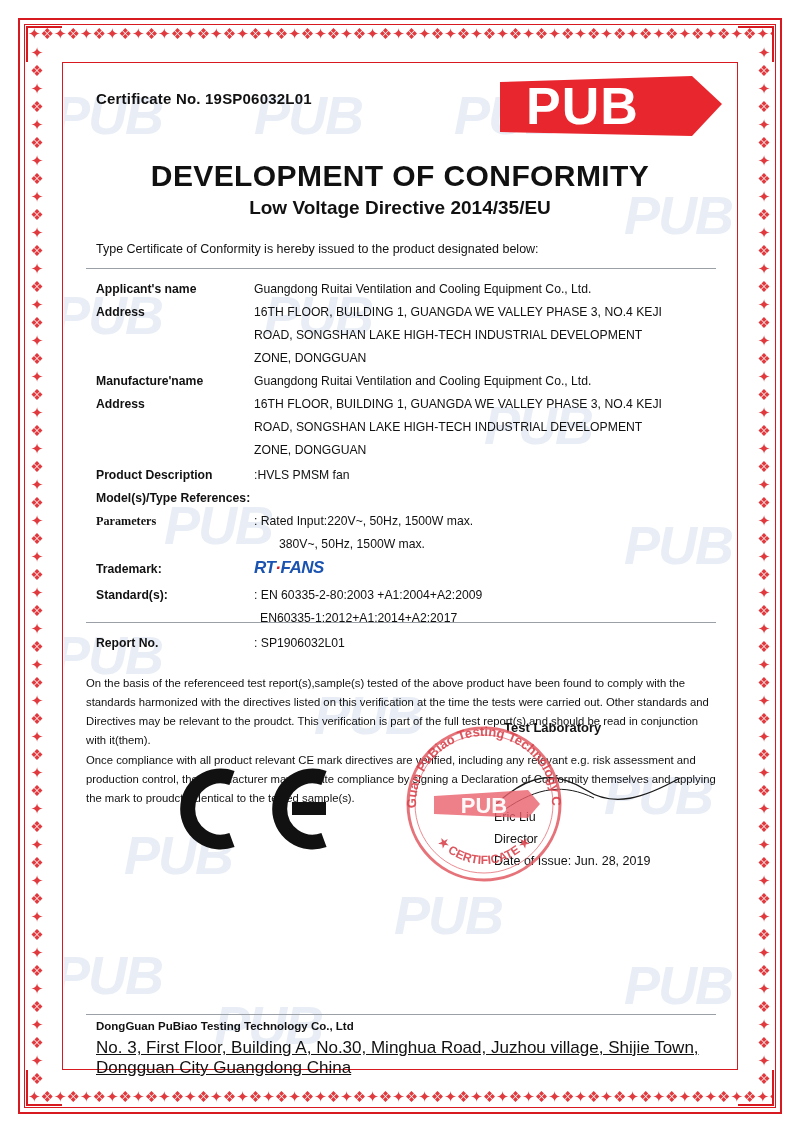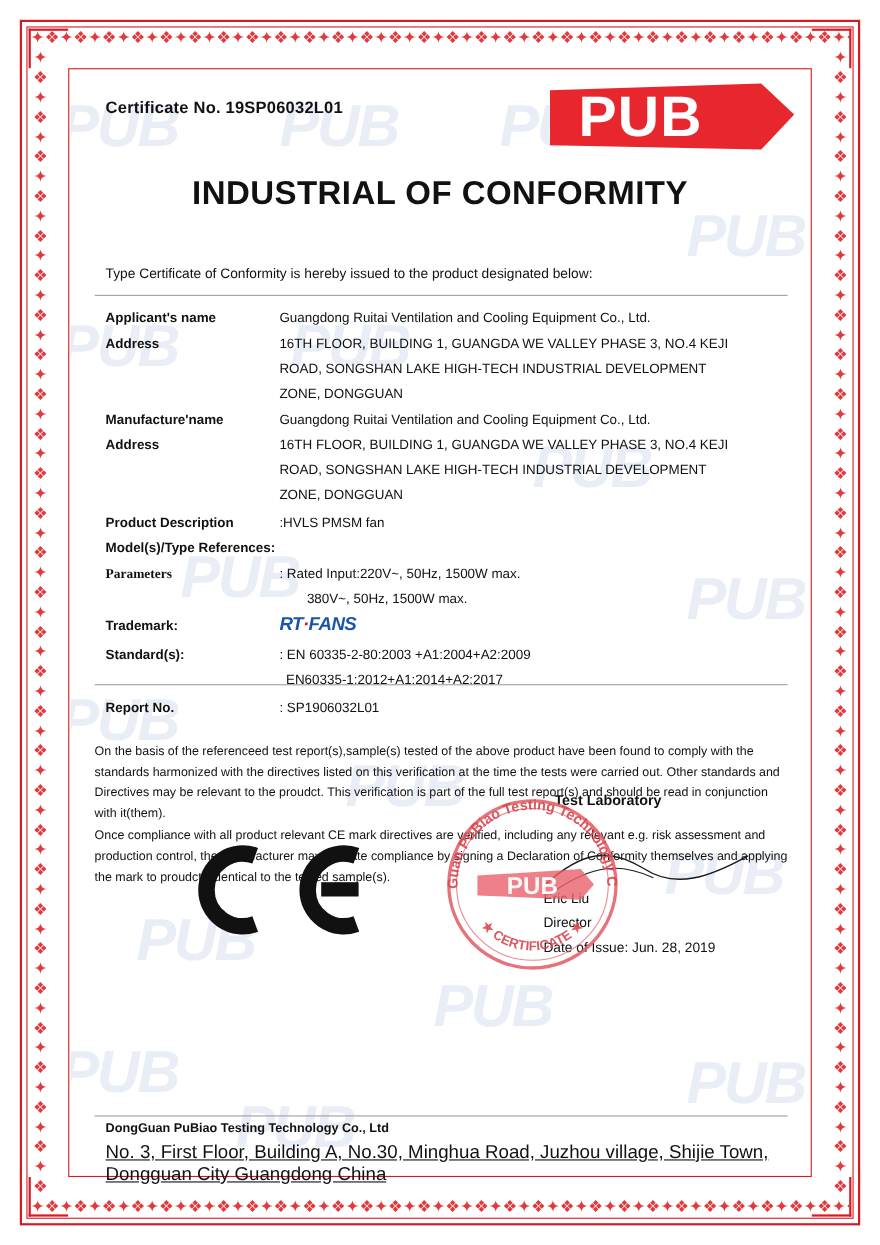--- a/index.html
+++ b/index.html
@@ -289,21 +289,22 @@
 
     <div class="cert-no">Certificate No. 19SP06032L01</div>
 
     <div class="pub-logo">
       <svg viewBox="0 0 230 66" width="230" height="66" xmlns="http://www.w3.org/2000/svg">
         <path d="M4 8 L196 2 L226 30 L196 62 L4 58 Z" fill="#e8262d"></path>
         <text x="30" y="50" font-family="Liberation Sans, sans-serif" font-size="52" font-weight="bold" fill="#ffffff" letter-spacing="1">PUB</text>
       </svg>
     </div>
 
-    <div class="title-main">INDUSTRIAL OF CONFORMITY</div>
+    <div class="title-main">DEVELOPMENT OF CONFORMITY</div>
+    <div class="title-sub">Low Voltage Directive 2014/35/EU</div>
     <div class="intro">Type Certificate of Conformity is hereby issued to the product designated below:</div>
 
     <div class="rule r1"></div>
     <div class="rule r2"></div>
     <div class="rule r3"></div>
 
     <div class="field label" style="top:218px;">Applicant's name</div>
     <div class="field value" style="top:218px;">Guangdong Ruitai Ventilation and Cooling Equipment Co., Ltd.</div>
 
     <div class="field label" style="top:241px;">Address</div>

